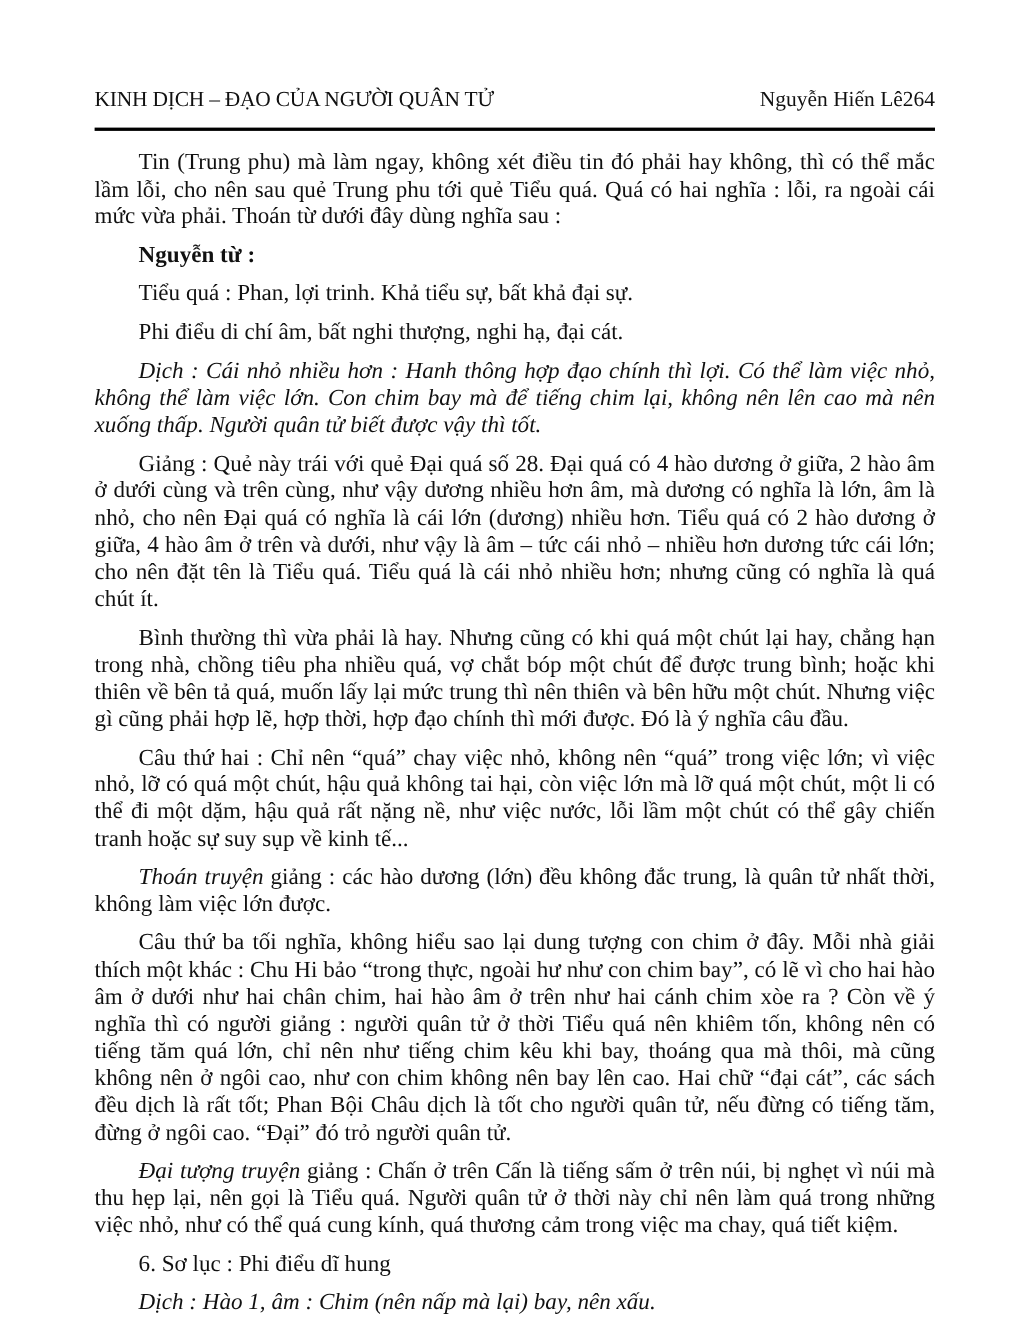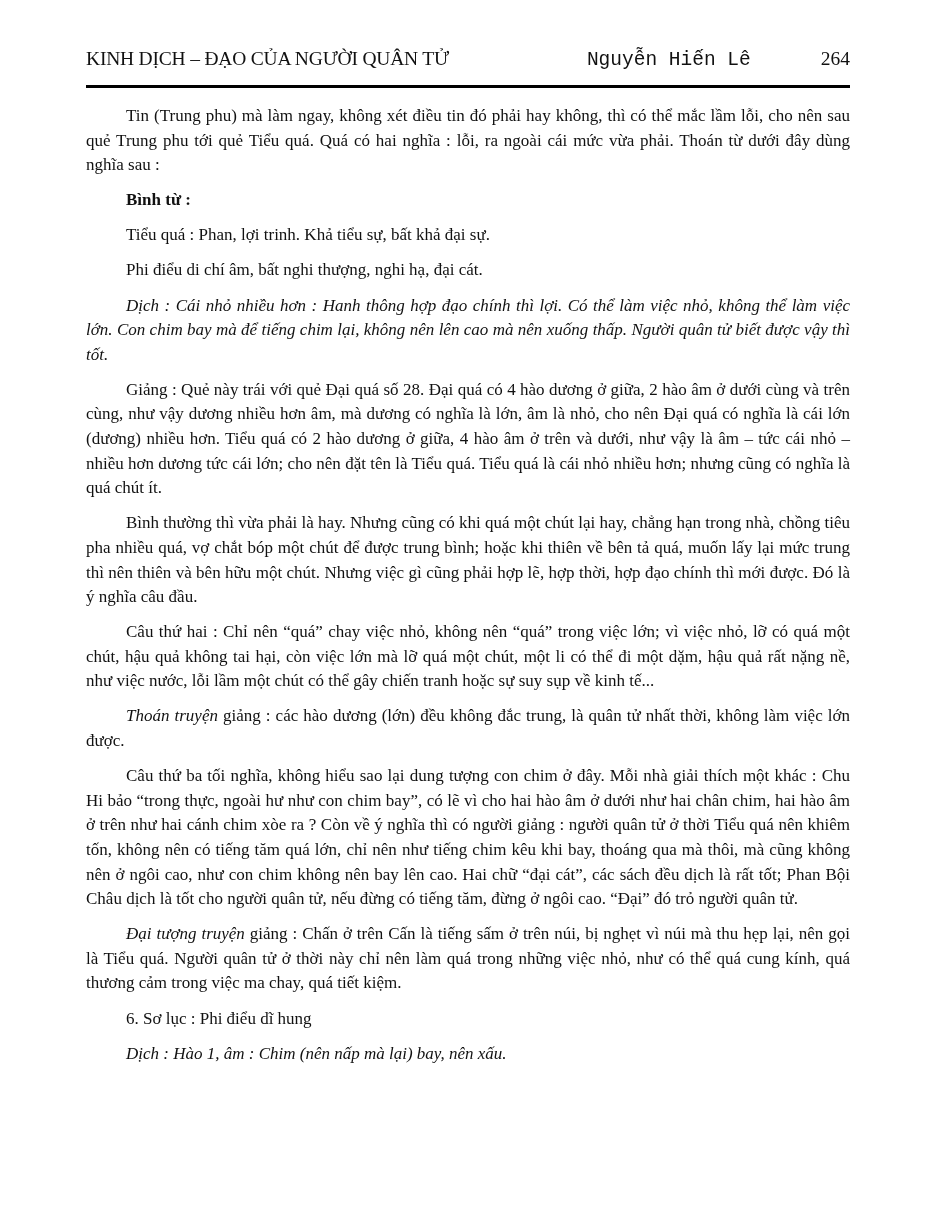--- a/index.html
+++ b/index.html
@@ -25,34 +25,33 @@
     display: flex;
     align-items: baseline;
     font-size: 19.5px;
     white-space: nowrap;
   }
   .page-header .title {
     flex: 1 1 auto;
     letter-spacing: -0.2px;
   }
   .page-header .author {
-    margin-right: 70px;
-    font-family: Liberation Mono, monospace;
   }
   .page-header .pagenum {
     text-align: right;
+    margin-top: 32px;
   }
   .header-rule {
     border: none;
     border-top: 3px solid #000000;
     margin: 14px 0 0 0;
   }
   .body-text {
     margin-top: 16px;
-    font-size: 17px;
+    font-size: 21px;
     line-height: 24.6px;
     text-align: justify;
   }
   .body-text p {
     margin: 0 0 10.5px 0;
     text-indent: 40px;
   }
   .bold   { font-weight: bold; }
   .italic { font-style: italic; }
 </style>
@@ -64,21 +63,21 @@
   <div class="page-header">
     <span class="title">KINH DỊCH – ĐẠO CỦA NGƯỜI QUÂN TỬ</span>
     <span class="author">Nguyễn Hiến Lê</span>
     <span class="pagenum">264</span>
   </div>
 
   <hr class="header-rule">
 
   <div class="body-text">
     <p>Tin (Trung phu) mà làm ngay, không xét điều tin đó phải hay không, thì có thể mắc lầm lỗi, cho nên sau quẻ Trung phu tới quẻ Tiểu quá. Quá có hai nghĩa : lỗi, ra ngoài cái mức vừa phải. Thoán từ dưới đây dùng nghĩa sau :</p>
-    <p class="bold">Bình từ :</p>
+    <p class="bold">Nguyễn từ :</p>
     <p>Tiểu quá : Phan, lợi trinh. Khả tiểu sự, bất khả đại sự.</p>
     <p>Phi điểu di chí âm, bất nghi thượng, nghi hạ, đại cát.</p>
     <p class="italic">Dịch : Cái nhỏ nhiều hơn : Hanh thông hợp đạo chính thì lợi. Có thể làm việc nhỏ, không thể làm việc lớn. Con chim bay mà để tiếng chim lại, không nên lên cao mà nên xuống thấp. Người quân tử biết được vậy thì tốt.</p>
     <p>Giảng : Quẻ này trái với quẻ Đại quá số 28. Đại quá có 4 hào dương ở giữa, 2 hào âm ở dưới cùng và trên cùng, như vậy dương nhiều hơn âm, mà dương có nghĩa là lớn, âm là nhỏ, cho nên Đại quá có nghĩa là cái lớn (dương) nhiều hơn. Tiểu quá có 2 hào dương ở giữa, 4 hào âm ở trên và dưới, như vậy là âm – tức cái nhỏ – nhiều hơn dương tức cái lớn; cho nên đặt tên là Tiểu quá. Tiểu quá là cái nhỏ nhiều hơn; nhưng cũng có nghĩa là quá chút ít.</p>
     <p>Bình thường thì vừa phải là hay. Nhưng cũng có khi quá một chút lại hay, chẳng hạn trong nhà, chồng tiêu pha nhiều quá, vợ chắt bóp một chút để được trung bình; hoặc khi thiên về bên tả quá, muốn lấy lại mức trung thì nên thiên và bên hữu một chút. Nhưng việc gì cũng phải  hợp lẽ, hợp thời, hợp đạo chính thì mới được. Đó là ý nghĩa câu đầu.</p>
     <p>Câu thứ hai : Chỉ nên “quá” chay việc nhỏ, không nên “quá” trong việc lớn; vì việc nhỏ, lỡ có quá một chút, hậu quả không tai hại, còn việc lớn mà lỡ quá một chút, một li có thể đi một dặm, hậu quả rất nặng nề, như việc nước, lỗi lầm một chút có thể gây chiến tranh hoặc sự suy sụp về kinh tế...</p>
     <p><span class="italic">Thoán truyện</span><span> giảng : các hào dương (lớn) đều không đắc trung, là quân tử nhất thời, không làm việc lớn được.</span></p>
     <p>Câu thứ ba tối nghĩa, không hiểu sao lại dung tượng con chim ở đây. Mỗi nhà giải thích một khác : Chu Hi bảo “trong thực, ngoài hư như con chim bay”, có lẽ vì cho hai hào âm ở dưới như hai chân chim, hai hào âm ở trên như hai cánh chim xòe ra ? Còn về ý nghĩa thì có người giảng : người quân tử ở thời Tiểu quá nên khiêm tốn, không nên có tiếng tăm quá lớn, chỉ nên như tiếng chim kêu khi bay, thoáng qua mà thôi, mà cũng không nên ở ngôi cao, như con chim không nên bay lên cao. Hai chữ “đại cát”, các sách đều dịch là rất tốt; Phan Bội Châu dịch là tốt cho người quân tử, nếu đừng có tiếng tăm, đừng ở ngôi cao. “Đại” đó trỏ người quân tử.</p>
     <p><span class="italic">Đại tượng truyện</span><span> giảng : Chấn ở trên Cấn là tiếng sấm ở trên núi, bị nghẹt vì núi mà thu hẹp lại, nên gọi là Tiểu quá. Người quân tử ở thời này chỉ nên làm quá trong những việc nhỏ, như có thể quá cung kính, quá thương cảm trong việc ma chay, quá tiết kiệm.</span></p>
     <p>6. Sơ lục : Phi điểu dĩ hung</p>

